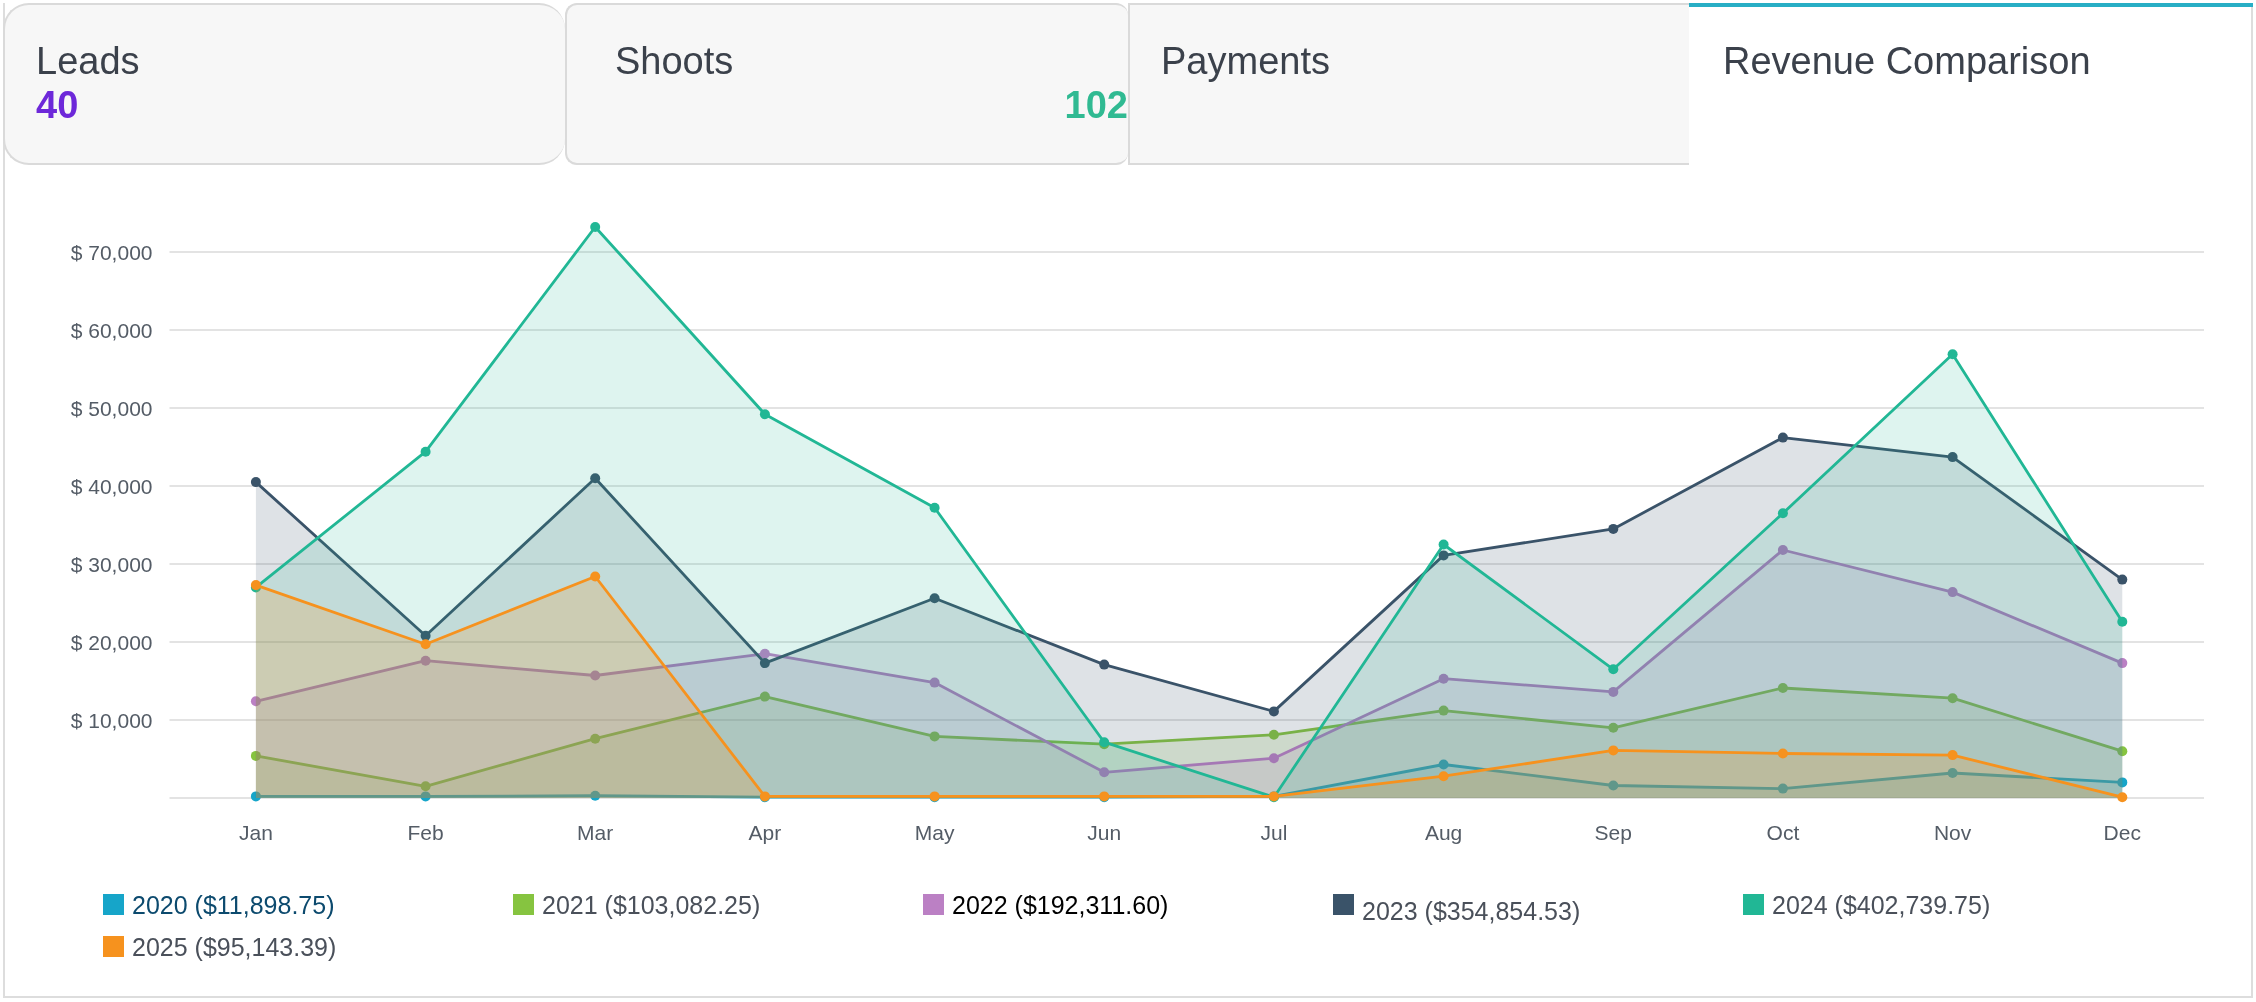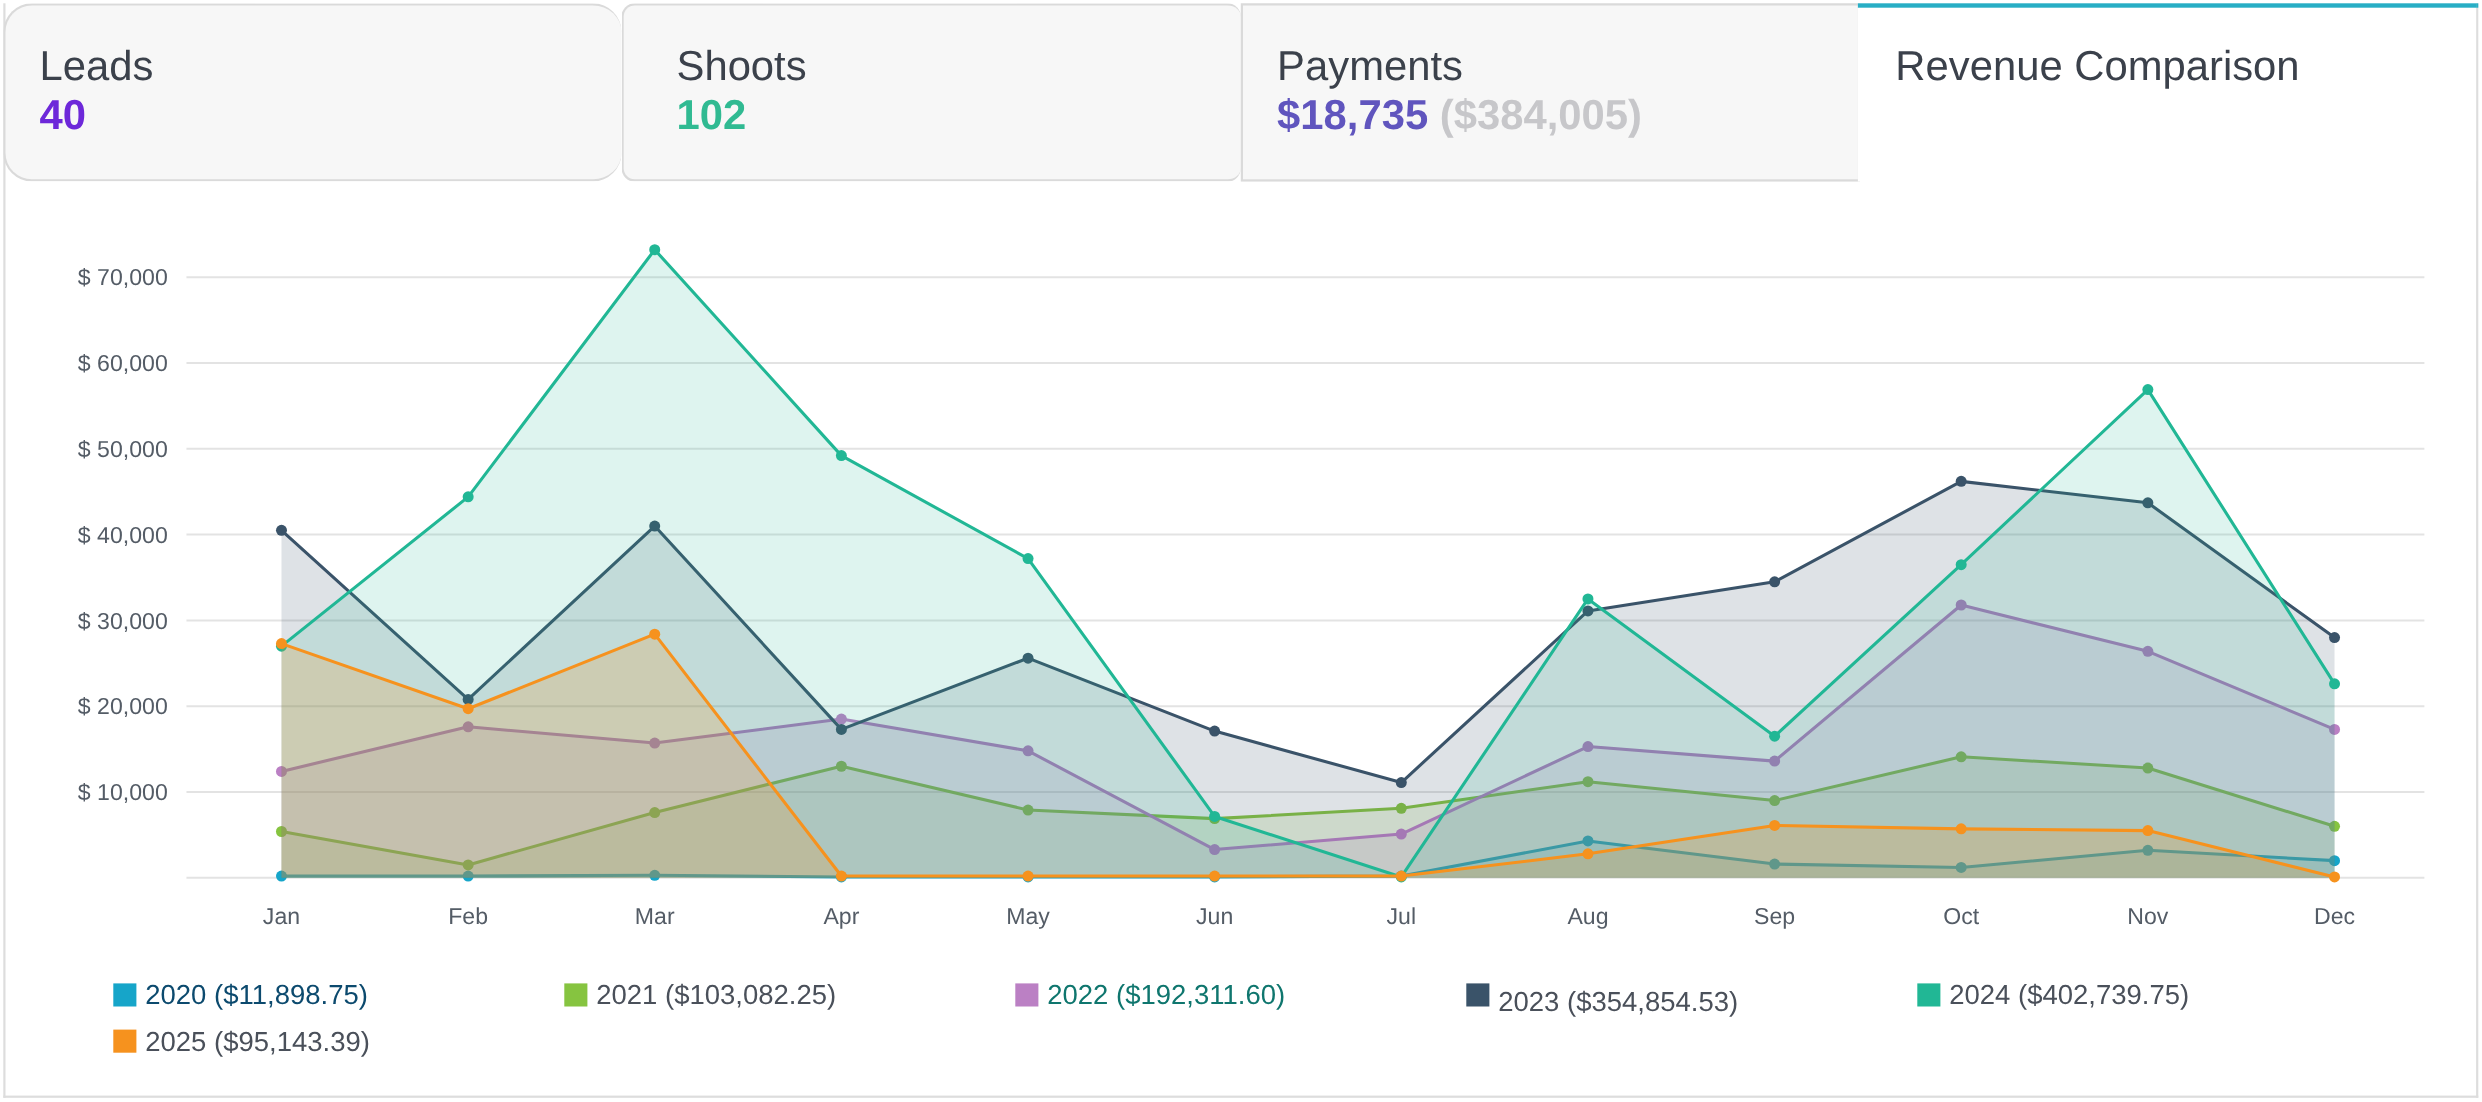--- a/index.html
+++ b/index.html
@@ -4,25 +4,24 @@
 html,body{width:2256px;height:1002px;background:#fff;font-family:"Liberation Sans",sans-serif;overflow:hidden;position:relative;}
 </style></head>
 <body>
 <div style="position:absolute;left:3px;top:3px;width:2250px;height:995px;border-left:2px solid #ddd;border-right:2px solid #ddd;border-bottom:2px solid #ddd;box-sizing:border-box;"></div>
 <div style="position:absolute;left:3px;top:3px;width:562px;height:162px;box-sizing:border-box;background:#f7f7f7;border-top:2px solid #dadada;border-bottom:2px solid #dadada;border-left:2px solid #dadada;padding:35px 0 0 31px;border-radius:26px;">
 <div style="font-size:38px;line-height:43px;color:#3b414b;">Leads</div>
 <div style="font-size:38px;line-height:45px;font-weight:bold;"><span style="color:#6d28d9;">40</span></div>
 </div>
 <div style="position:absolute;left:565px;top:3px;width:563px;height:162px;box-sizing:border-box;background:#f7f7f7;border-top:2px solid #dadada;border-bottom:2px solid #dadada;border-left:2px solid #dadada;padding:35px 0 0 48px;border-radius:12px;">
 <div style="font-size:38px;line-height:43px;color:#3b414b;">Shoots</div>
-<div style="font-size:38px;line-height:45px;font-weight:bold;"><span style="color:#30ba92;">102</span></div>
+<div style="font-size:38px;line-height:45px;font-weight:bold;text-align:right;"><span style="color:#30ba92;">102</span></div>
 </div>
 <div style="position:absolute;left:1128px;top:3px;width:563px;height:162px;box-sizing:border-box;background:#f7f7f7;border-top:2px solid #dadada;border-bottom:2px solid #dadada;border-left:2px solid #dadada;border-right:2px solid #dadada;padding:35px 0 4px 31px;">
 <div style="font-size:38px;line-height:43px;color:#3b414b;">Payments</div>
-<div style="font-size:38px;line-height:45px;font-weight:bold;"><span style="color:#6055be;">$18,735</span> <span style="color:#c7c7ca;">($384,005)</span></div>
 </div>
 <div style="position:absolute;left:1689px;top:3px;width:562px;height:162px;box-sizing:border-box;background:#fff;border-top:4px solid #28aec5;padding:33px 0 0 34px;">
 <div style="font-size:38px;line-height:43px;color:#3b414b;">Revenue Comparison</div>
 </div>
 <div style="position:absolute;left:2251px;top:3px;width:2px;height:4px;background:#28aec5;"></div>
 <svg width="2256" height="837" style="position:absolute;left:0;top:165px;">
 <line x1="169.5" y1="633" x2="2204" y2="633" stroke="#e3e3e3" stroke-width="1.8"></line>
 <line x1="169.5" y1="555" x2="2204" y2="555" stroke="#e3e3e3" stroke-width="1.8"></line>
 <line x1="169.5" y1="477" x2="2204" y2="477" stroke="#e3e3e3" stroke-width="1.8"></line>
 <line x1="169.5" y1="399" x2="2204" y2="399" stroke="#e3e3e3" stroke-width="1.8"></line>
@@ -132,19 +131,19 @@
 <circle cx="1613.3" cy="585.4" r="5" fill="#f6921e"></circle>
 <circle cx="1782.9" cy="588.5" r="5" fill="#f6921e"></circle>
 <circle cx="1952.6" cy="590.1" r="5" fill="#f6921e"></circle>
 <circle cx="2122.3" cy="632.2" r="5" fill="#f6921e"></circle>
 </svg>
 <div style="position:absolute;left:103px;top:894px;width:21px;height:21px;background:#16a5c9;"></div>
 <div style="position:absolute;left:132px;top:894px;font-size:25px;line-height:22px;color:#0c4a6e;white-space:nowrap;">2020 ($11,898.75)</div>
 <div style="position:absolute;left:513px;top:894px;width:21px;height:21px;background:#86c440;"></div>
 <div style="position:absolute;left:542px;top:894px;font-size:25px;line-height:22px;color:#4a505a;white-space:nowrap;">2021 ($103,082.25)</div>
 <div style="position:absolute;left:923px;top:894px;width:21px;height:21px;background:#bb80c4;"></div>
-<div style="position:absolute;left:952px;top:894px;font-size:25px;line-height:22px;color:#0f766e;white-space:nowrap;">2022 ($192,311.60)</div>
+<div style="position:absolute;left:952px;top:894px;font-size:25px;line-height:22px;color:#000000;white-space:nowrap;">2022 ($192,311.60)</div>
 <div style="position:absolute;left:1333px;top:894px;width:21px;height:21px;background:#3a5369;"></div>
 <div style="position:absolute;left:1362px;top:900px;font-size:25px;line-height:22px;color:#4a505a;white-space:nowrap;">2023 ($354,854.53)</div>
 <div style="position:absolute;left:1743px;top:894px;width:21px;height:21px;background:#21b795;"></div>
 <div style="position:absolute;left:1772px;top:894px;font-size:25px;line-height:22px;color:#4a505a;white-space:nowrap;">2024 ($402,739.75)</div>
 <div style="position:absolute;left:103px;top:936px;width:21px;height:21px;background:#f6921e;"></div>
 <div style="position:absolute;left:132px;top:936px;font-size:25px;line-height:22px;color:#4a505a;white-space:nowrap;">2025 ($95,143.39)</div>
 
 </body></html>

